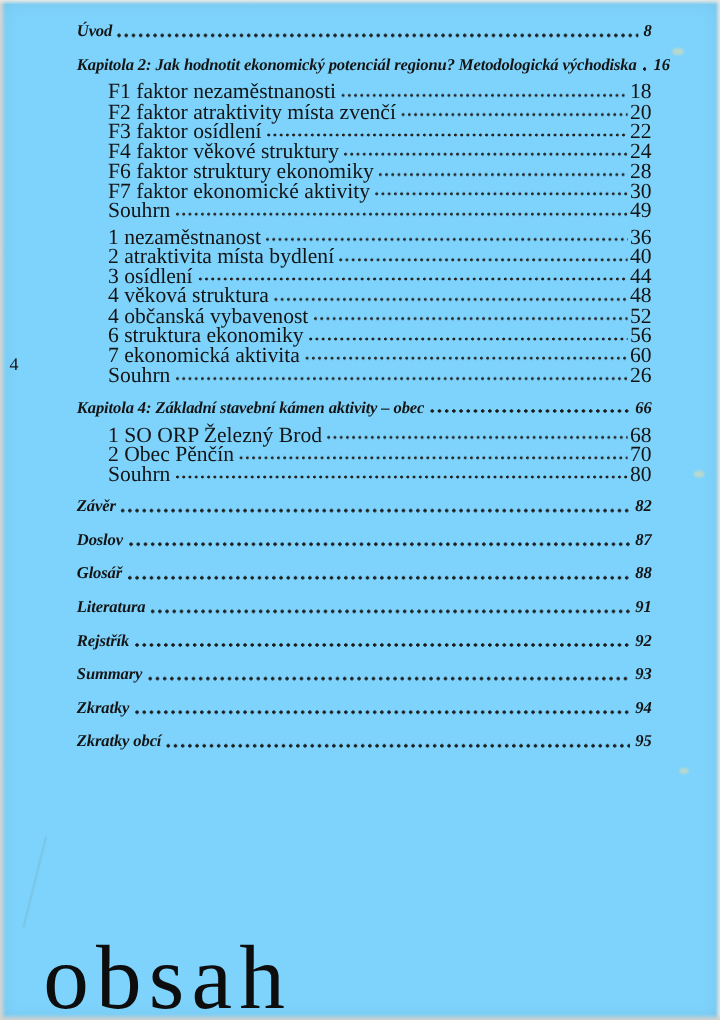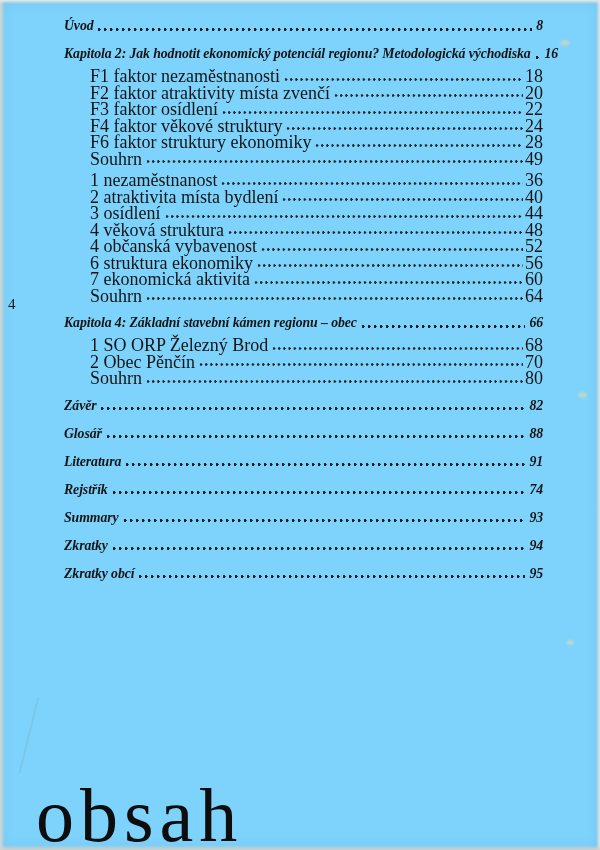--- a/index.html
+++ b/index.html
@@ -133,20 +133,25 @@
         <span class="label">F4 faktor věkové struktury</span>
         <span class="dots"></span>
         <span class="page-num">24</span>
       </div>
       <div class="row h2">
         <span class="label">F6 faktor struktury ekonomiky</span>
         <span class="dots"></span>
         <span class="page-num">28</span>
       </div>
       <div class="row h2">
+        <span class="label">F7 faktor ekonomické aktivity</span>
+        <span class="dots"></span>
+        <span class="page-num">30</span>
+      </div>
+      <div class="row h2">
         <span class="label">Souhrn</span>
         <span class="dots"></span>
         <span class="page-num">49</span>
       </div>
       <div class="row h2 first-sub">
         <span class="label">1 nezaměstnanost</span>
         <span class="dots"></span>
         <span class="page-num">36</span>
       </div>
       <div class="row h2">
@@ -175,24 +180,24 @@
         <span class="page-num">56</span>
       </div>
       <div class="row h2">
         <span class="label">7 ekonomická aktivita</span>
         <span class="dots"></span>
         <span class="page-num">60</span>
       </div>
       <div class="row h2">
         <span class="label">Souhrn</span>
         <span class="dots"></span>
-        <span class="page-num">64</span>
-      </div>
-      <div class="row h1">
-        <span class="label">Kapitola 4: Základní stavební kámen regionu – obec</span>
+        <span class="page-num">26</span>
+      </div>
+      <div class="row h1">
+        <span class="label">Kapitola 4: Základní stavební kámen aktivity – obec</span>
         <span class="dots"></span>
         <span class="page-num">66</span>
       </div>
       <div class="row h2 first-sub">
         <span class="label">1 SO ORP Železný Brod</span>
         <span class="dots"></span>
         <span class="page-num">68</span>
       </div>
       <div class="row h2">
         <span class="label">2 Obec Pěnčín</span>
@@ -203,33 +208,38 @@
         <span class="label">Souhrn</span>
         <span class="dots"></span>
         <span class="page-num">80</span>
       </div>
       <div class="row h1">
         <span class="label">Závěr</span>
         <span class="dots"></span>
         <span class="page-num">82</span>
       </div>
       <div class="row h1">
+        <span class="label">Doslov</span>
+        <span class="dots"></span>
+        <span class="page-num">87</span>
+      </div>
+      <div class="row h1">
         <span class="label">Glosář</span>
         <span class="dots"></span>
         <span class="page-num">88</span>
       </div>
       <div class="row h1">
         <span class="label">Literatura</span>
         <span class="dots"></span>
         <span class="page-num">91</span>
       </div>
       <div class="row h1">
         <span class="label">Rejstřík</span>
         <span class="dots"></span>
-        <span class="page-num">74</span>
+        <span class="page-num">92</span>
       </div>
       <div class="row h1">
         <span class="label">Summary</span>
         <span class="dots"></span>
         <span class="page-num">93</span>
       </div>
       <div class="row h1">
         <span class="label">Zkratky</span>
         <span class="dots"></span>
         <span class="page-num">94</span>

